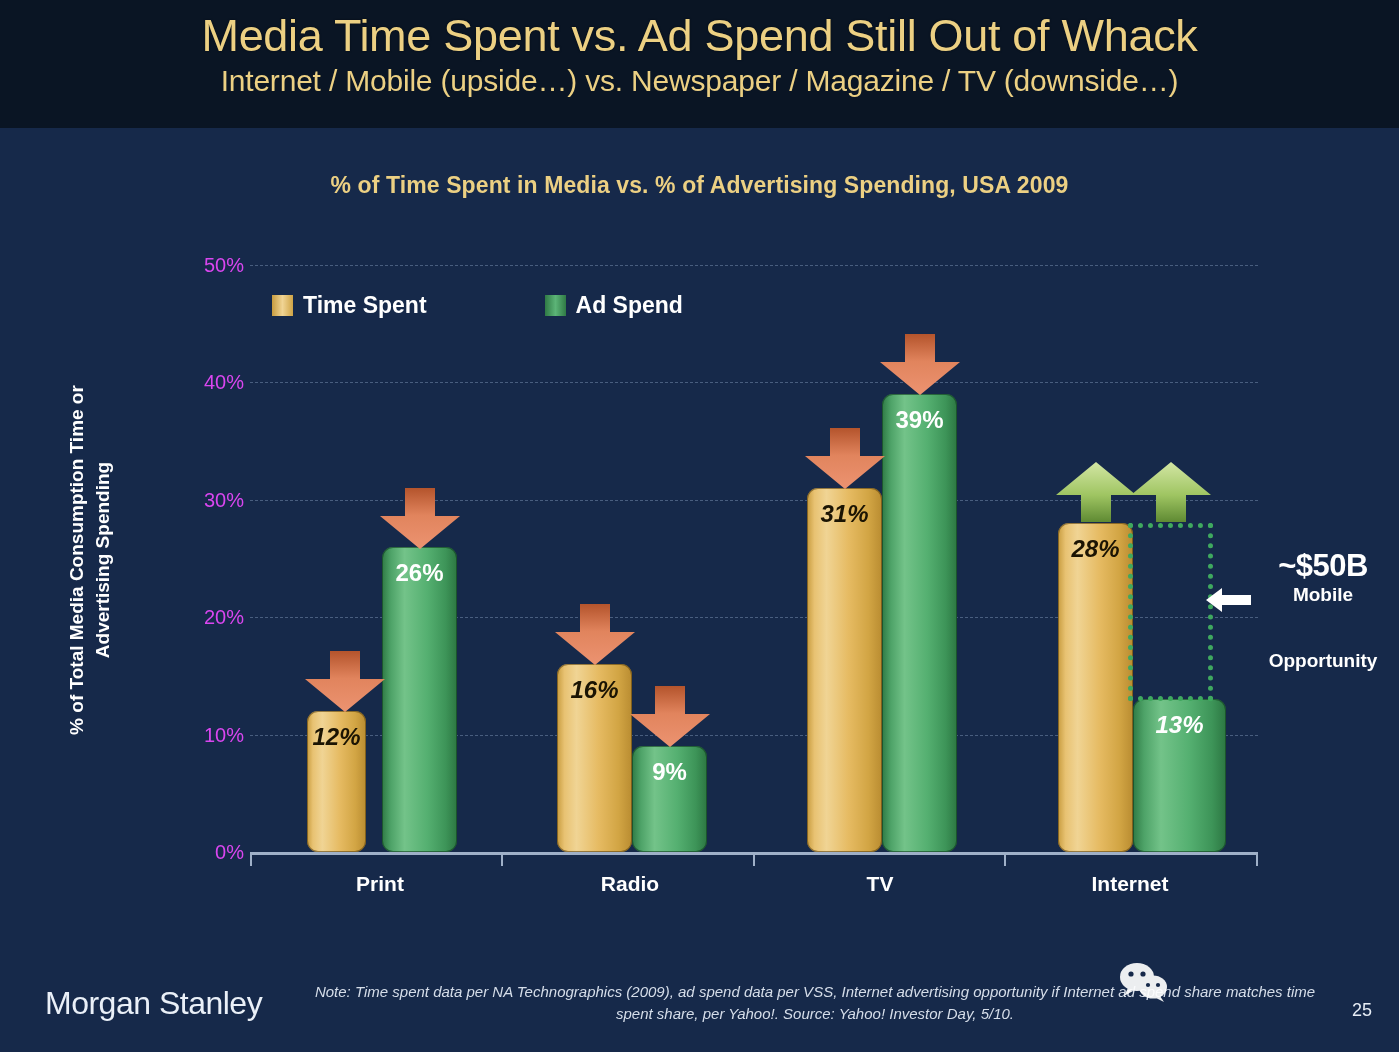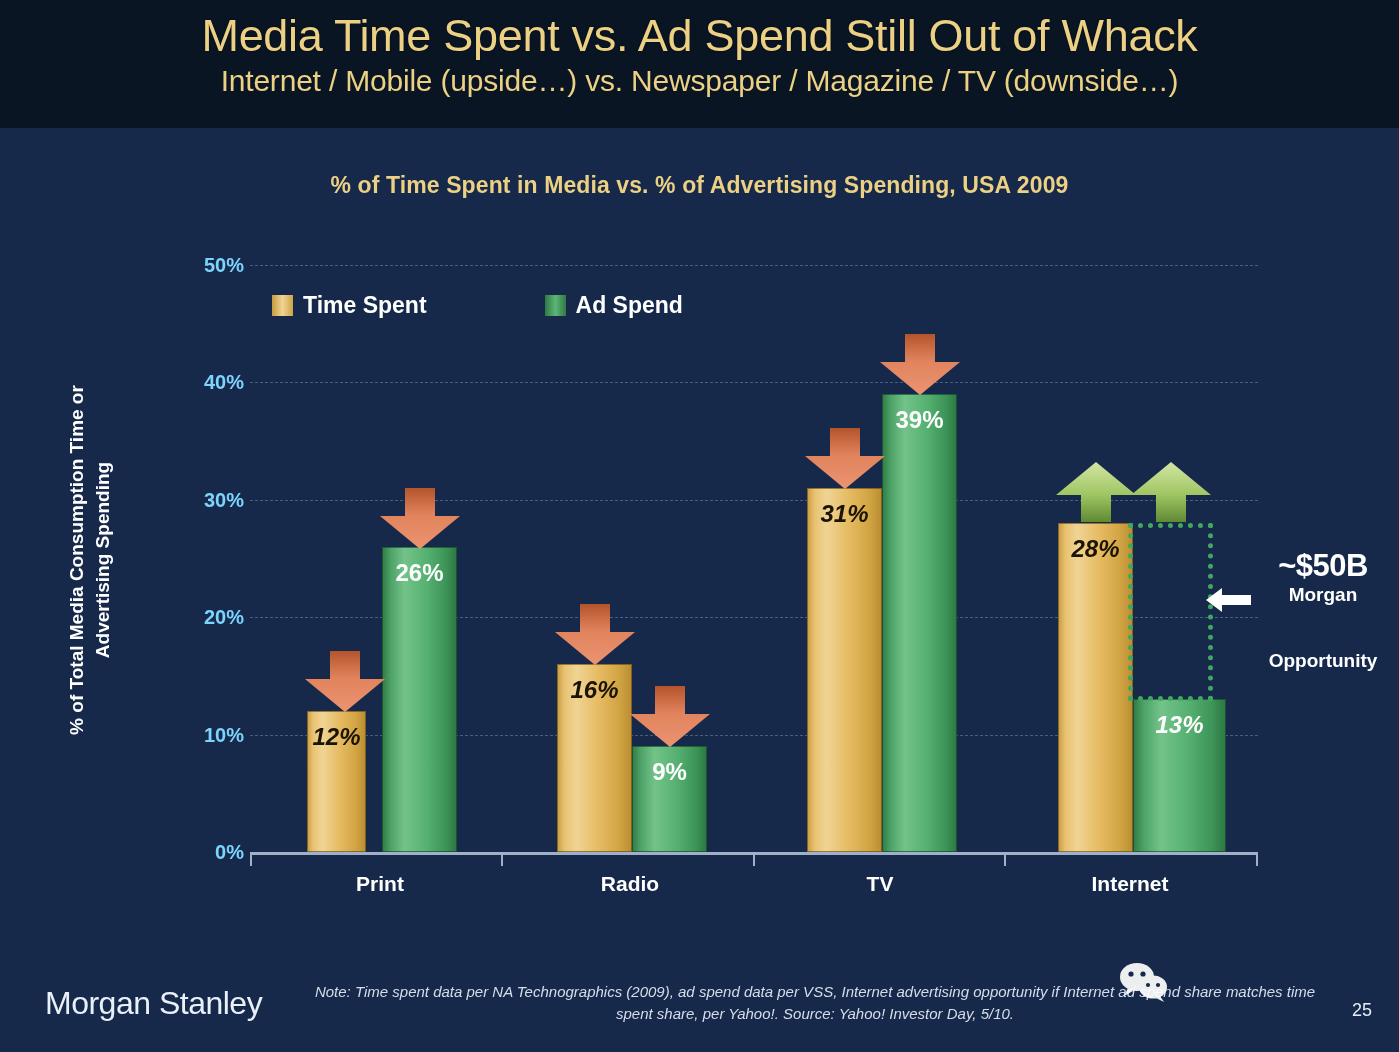--- a/index.html
+++ b/index.html
@@ -55,41 +55,41 @@
     left:250px; top:258px;
     width:1008px; height:600px;
   }
   .gridline {
     position:absolute; left:0; width:1008px; height:0;
     border-top:1px dashed #5b7091;
     opacity:.75;
   }
   .ytick {
     position:absolute; right:1014px;
-    color:#7dd3fc; font-size:20px; font-weight:bold;
+    color:#d946ef; font-size:20px; font-weight:normal;
     white-space:nowrap; transform:translateY(-50%);
   }
   #baseline {
     position:absolute; left:0; top:594px; width:1008px; height:3px;
     background:#9fb0c8;
   }
   .xsep {
     position:absolute; top:594px; width:2px; height:14px;
     background:#9fb0c8;
   }
   .xcat {
     position:absolute; top:614px; text-align:center;
     color:#ffffff; font-size:21px; font-weight:bold;
     transform:translateX(-50%);
   }
 
   
   .bar {
     position:absolute; bottom:6px;
-    border-radius:1px;
+    border-radius:11px;
   }
   .bar.gold {
     background:linear-gradient(to right,
       #c89c3f 0%, #e8c272 10%, #f0d494 26%, #e6bb63 55%, #d2a544 82%, #b98c31 100%);
     box-shadow:0 0 0 1px rgba(90,65,15,.6) inset;
   }
   .bar.green {
     background:linear-gradient(to right,
       #2f7a45 0%, #4ea368 12%, #73c389 30%, #55b071 60%, #3d9458 85%, #2c7742 100%);
     box-shadow:0 0 0 1px rgba(15,60,30,.6) inset;
@@ -338,21 +338,21 @@
   <span class="xcat" style="left:880px;">Internet</span>
 </div>
 
 <div id="callout-arrow">
   <svg width="46" height="30" viewBox="0 0 46 30">
     <path d="M0 15 L16 3 V10 H45 V20 H16 V27 Z" fill="#ffffff"></path>
   </svg>
 </div>
 <div id="callout">
   <div id="callout-amount">~$50B</div>
-  <div id="callout-line1">Morgan</div>
+  <div id="callout-line1">Mobile</div>
   <div id="callout-line2">Opportunity</div>
 </div>
 
 <div id="brand">Morgan Stanley</div>
 <div id="footnote">Note: Time spent data per NA Technographics (2009), ad spend data per VSS, Internet advertising opportunity if Internet ad spend share matches time spent share, per Yahoo!. Source: Yahoo! Investor Day, 5/10.</div>
 <div id="page-number">25</div>
 
 <div id="watermark">
   <span>
     <svg width="52" height="40" viewBox="0 0 52 40">

